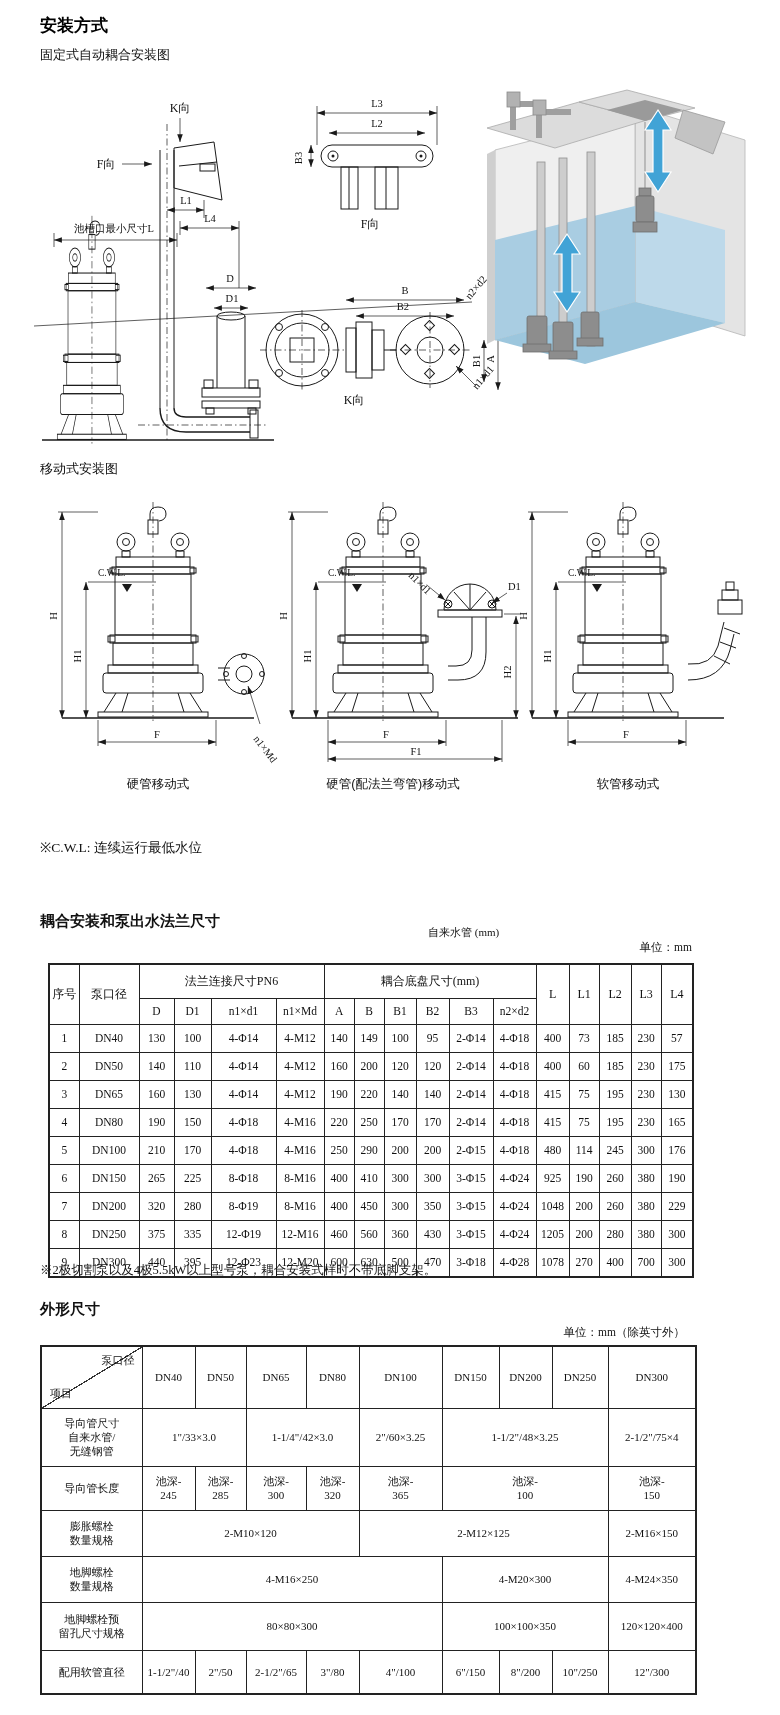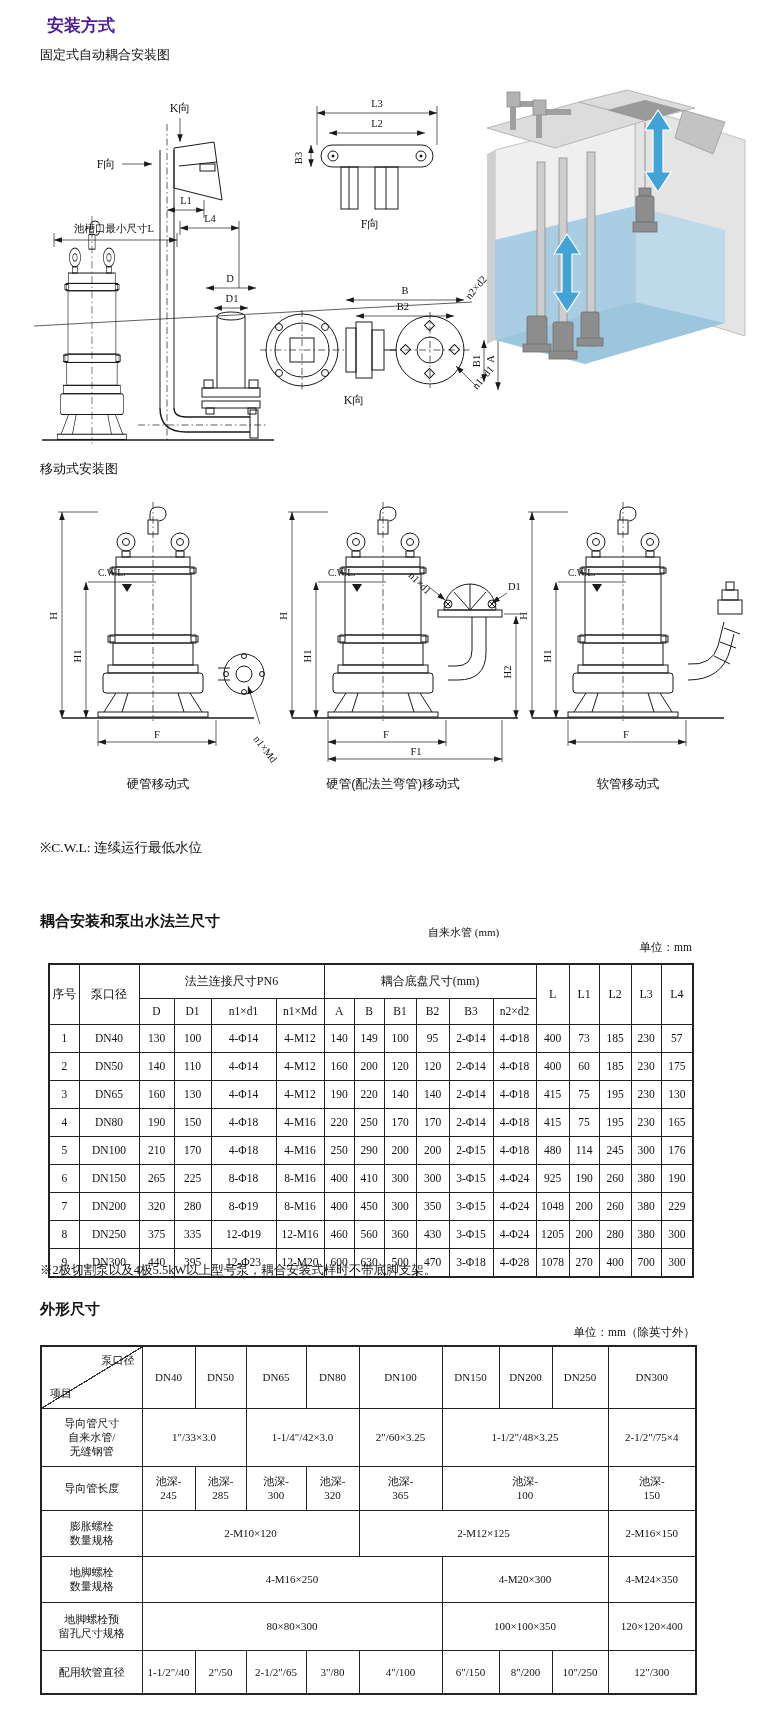--- a/index.html
+++ b/index.html
@@ -3,32 +3,32 @@
 <meta charset="utf-8">
 <style>
   :root{
     --line:#1a1a1a; --arrow_blue:#41a3d6; --water:#a9cde2; --water_light:#bdd9ea;
     --floor_water:#9cc6dd; --wall:#e4e4e4; --pit_wall:#efefef; --slab:#dcdcdc; --metal:#8d8d8d;
   }
   html,body{margin:0;padding:0;background:#fff;}
   .page{position:relative;width:780px;height:1715px;background:#fff;overflow:hidden;
         font-family:"Liberation Serif",serif;color:#111;}
   .h-main{position:absolute;left:40px;top:14px;font-family:Liberation Serif, serif;
-          font-size:17px;font-weight:bold;color:#4c1d95;margin-left:7px;}
+          font-size:17px;font-weight:bold;color:#000000;}
   .h-sub{position:absolute;left:40px;top:46px;font-family:"Liberation Sans",sans-serif;font-size:13px;}
   .h-mobile{position:absolute;left:40px;top:460px;font-family:Liberation Serif, serif;font-size:13px;}
   .cwl-note{position:absolute;left:40px;top:838px;font-size:13.5px;}
   .t1-title{position:absolute;left:40px;top:912px;font-family:"Liberation Sans",sans-serif;
             font-size:15px;font-weight:bold;}
   .t1-outline{position:absolute;left:428px;top:925px;font-size:11px;}
   .t1-unit{position:absolute;right:88px;top:940px;font-size:11.5px;}
   .t1-foot{position:absolute;left:40px;top:1262px;font-size:12.5px;}
   .t2-title{position:absolute;left:40px;top:1300px;font-family:"Liberation Sans",sans-serif;
             font-size:15px;font-weight:bold;}
-  .t2-unit{position:absolute;right:85px;top:1325px;font-size:11.5px;}
+  .t2-unit{position:absolute;right:95px;top:1325px;font-size:11.5px;}
 
   table{border-collapse:collapse;table-layout:fixed;background:#fff;}
   th,td{border:1px solid #222;text-align:center;vertical-align:middle;padding:1px 0;
         font-weight:normal;overflow:hidden;}
   .t1{position:absolute;left:48px;top:963px;width:644px;border:2px solid #222;}
   .t1 th{font-size:11.5px;}
   .t1 thead tr:first-child{height:34px;}
   .t1 thead tr:first-child th{font-size:12px;}
   .t1 thead tr:last-child{height:26px;}
   .t1 td{font-size:11.5px;height:25px;}

